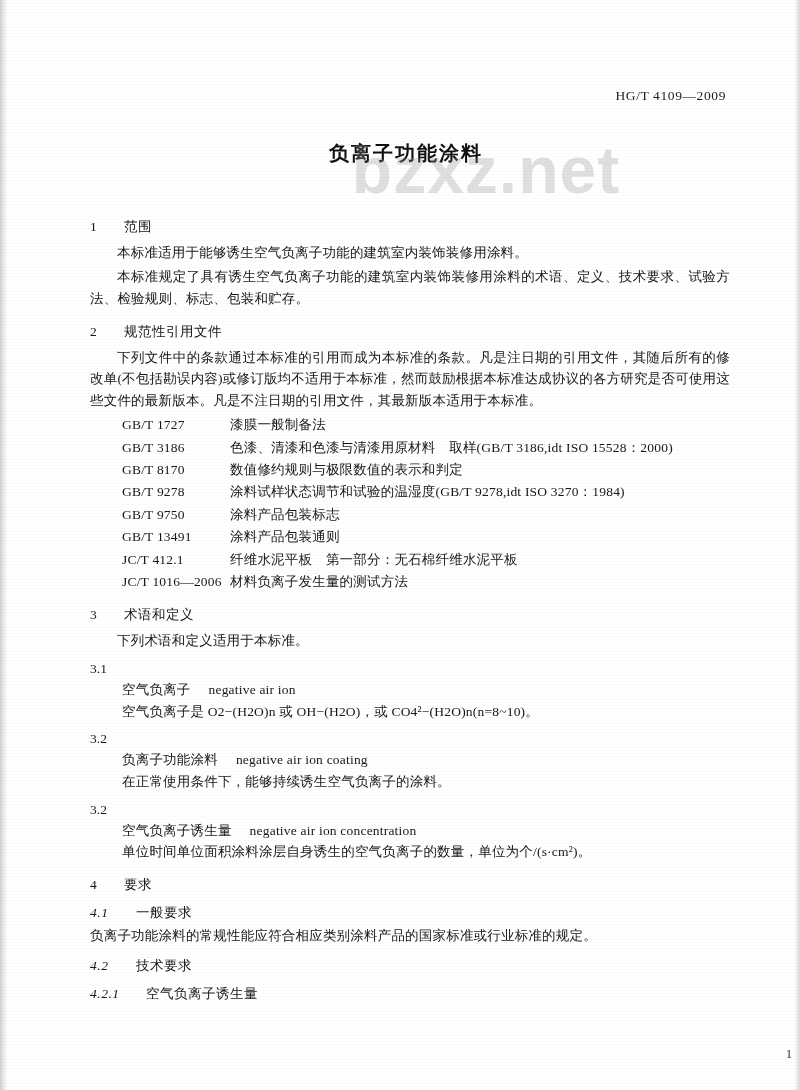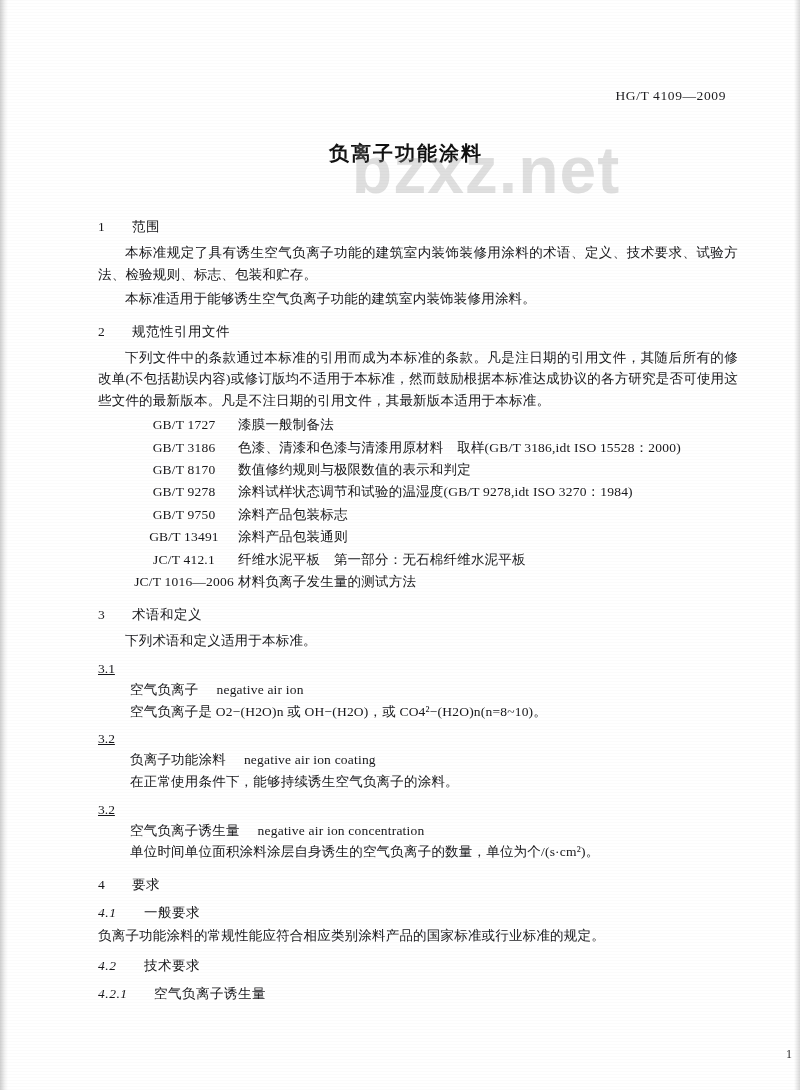--- a/index.html
+++ b/index.html
@@ -75,21 +75,21 @@
     font-weight: bold;
     color: rgba(150,150,150,0.30);
     letter-spacing: 1px;
     pointer-events: none;
     user-select: none;
     white-space: nowrap;
   }
   .body-area {
     position: absolute;
     top: 205px;
-    left: 12px;
+    left: 4px;
     width: 640px;
   }
   .sec-head {
     font-size: 13.5px;
     margin: 13px 0 6px 0;
     letter-spacing: .5px;
   }
   .sec-head .num {
     display: inline-block;
     min-width: 20px;
@@ -100,21 +100,20 @@
   .sub-head {
     font-size: 13.5px;
     margin: 10px 0 3px 0;
     letter-spacing: .5px;
   }
   .sub-head .num { display: inline-block; min-width: 34px; font-style: italic; }
   .sub-head .t { margin-left: 12px; }
   .num-only {
     font-size: 13.5px;
     margin: 9px 0 2px 0;
-    text-decoration: underline;
   }
   p.para {
     font-size: 13.5px;
     line-height: 1.62;
     margin: 2px 0 2px 0;
     text-align: justify;
     text-indent: 2em;
     letter-spacing: .2px;
   }
   p.para.noind { text-indent: 0; }
@@ -126,21 +125,20 @@
   .ref-list li {
     font-size: 13.5px;
     line-height: 1.66;
     padding-left: 32px;
     letter-spacing: .2px;
     white-space: nowrap;
   }
   .ref-list li .code {
     display: inline-block;
     min-width: 108px;
-    text-align: center;
   }
   .term-block {
     margin: 0 0 0 0;
   }
   .term-line {
     font-size: 13.5px;
     line-height: 1.6;
     padding-left: 32px;
     letter-spacing: .2px;
   }
@@ -176,22 +174,22 @@
     <div class="std-code">HG/T 4109—2009</div>
 
     <div class="doc-title">负离子功能涂料</div>
     <div class="watermark">bzxz.net</div>
 
     <div class="body-area">
 
       <div class="sec-head">
         <span class="num">1</span><span class="t">范围</span>
       </div>
+      <p class="para">本标准适用于能够诱生空气负离子功能的建筑室内装饰装修用涂料。</p>
       <p class="para">本标准规定了具有诱生空气负离子功能的建筑室内装饰装修用涂料的术语、定义、技术要求、试验方法、检验规则、标志、包装和贮存。</p>
-      <p class="para">本标准适用于能够诱生空气负离子功能的建筑室内装饰装修用涂料。</p>
 
       <div class="sec-head">
         <span class="num">2</span><span class="t">规范性引用文件</span>
       </div>
       <p class="para">下列文件中的条款通过本标准的引用而成为本标准的条款。凡是注日期的引用文件，其随后所有的修改单(不包括勘误内容)或修订版均不适用于本标准，然而鼓励根据本标准达成协议的各方研究是否可使用这些文件的最新版本。凡是不注日期的引用文件，其最新版本适用于本标准。</p>
 
       <ul class="ref-list">
         <li><span class="code">GB/T 1727</span><span>漆膜一般制备法</span></li>
         <li><span class="code">GB/T 3186</span><span>色漆、清漆和色漆与清漆用原材料　取样(GB/T 3186,idt ISO 15528：2000)</span></li>
         <li><span class="code">GB/T 8170</span><span>数值修约规则与极限数值的表示和判定</span></li>

